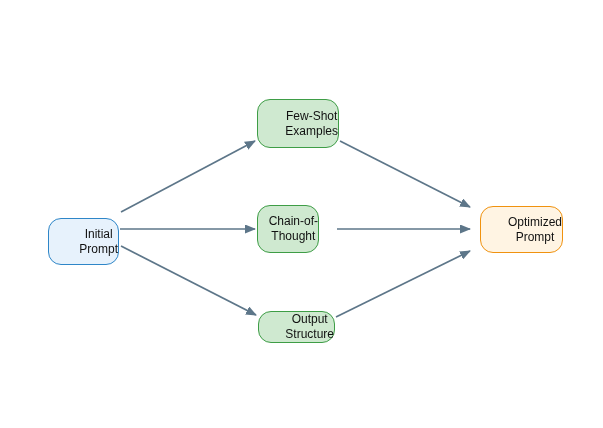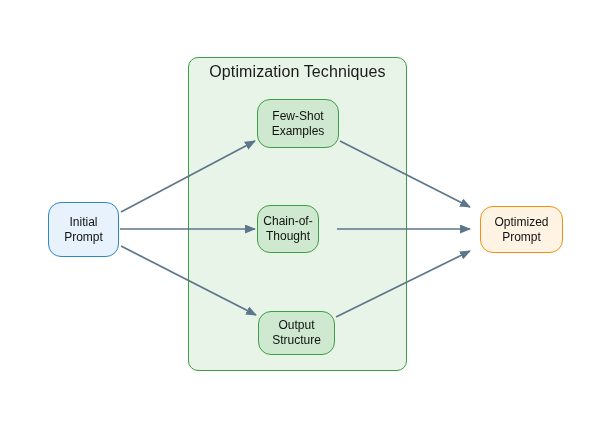--- a/index.html
+++ b/index.html
@@ -41,45 +41,42 @@
     left: 0;
     top: 0;
     pointer-events: none;
   }
   .node {
     position: absolute;
     box-sizing: border-box;
     border-radius: 13px;
     display: flex;
     align-items: center;
-    justify-content: center;
+    justify-content: flex-end;
     text-align: center;
     font-size: 12px;
     line-height: 15px;
     color: #111111;
   }
   .node-label { white-space: pre-line; }
   .node-blue   { background: #e7f2fc; border: 1.8px solid #2e86c8; }
   .node-green  { background: #cfe9d0; border: 1.8px solid #3e9d46; }
   .node-orange { background: #fff4e3; border: 1.8px solid #f0920f; }
 
-  .node-initial   { left: 48px;  top: 202px; width: 71px; height: 55px; }
+  .node-initial   { left: 48px;  top: 218px; width: 71px; height: 47px; }
   .node-fewshot   { left: 257px; top: 99px;  width: 82px; height: 49px; }
   .node-chain     { left: 257px; top: 205px; width: 62px; height: 48px; }
-  .node-output    { left: 258px; top: 311px; width: 77px; height: 44px; }
+  .node-output    { left: 258px; top: 311px; width: 77px; height: 32px; }
   .node-optimized { left: 472px; top: 206px; width: 83px; height: 47px; margin-left: 8px; }
 </style>
 </head>
 <body>
 
 <div class="stage">
 
-  <div class="group-box">
-    <div class="group-title">Optimization Techniques</div>
-  </div>
 
   <svg class="edges-layer" width="603" height="428" viewBox="0 0 603 428">
     <defs>
       <marker id="arrow" markerWidth="11" markerHeight="9" refX="10" refY="4.5" orient="auto" markerUnits="userSpaceOnUse">
         <path d="M0,0 L11,4.5 L0,9 z" fill="#5d7689"></path>
       </marker>
     </defs>
     <g stroke="#5d7689" stroke-width="1.7" fill="none">
       <line x1="121" y1="212" x2="255" y2="141" marker-end="url(#arrow)"></line>
       <line x1="120" y1="229" x2="255" y2="229" marker-end="url(#arrow)"></line>

